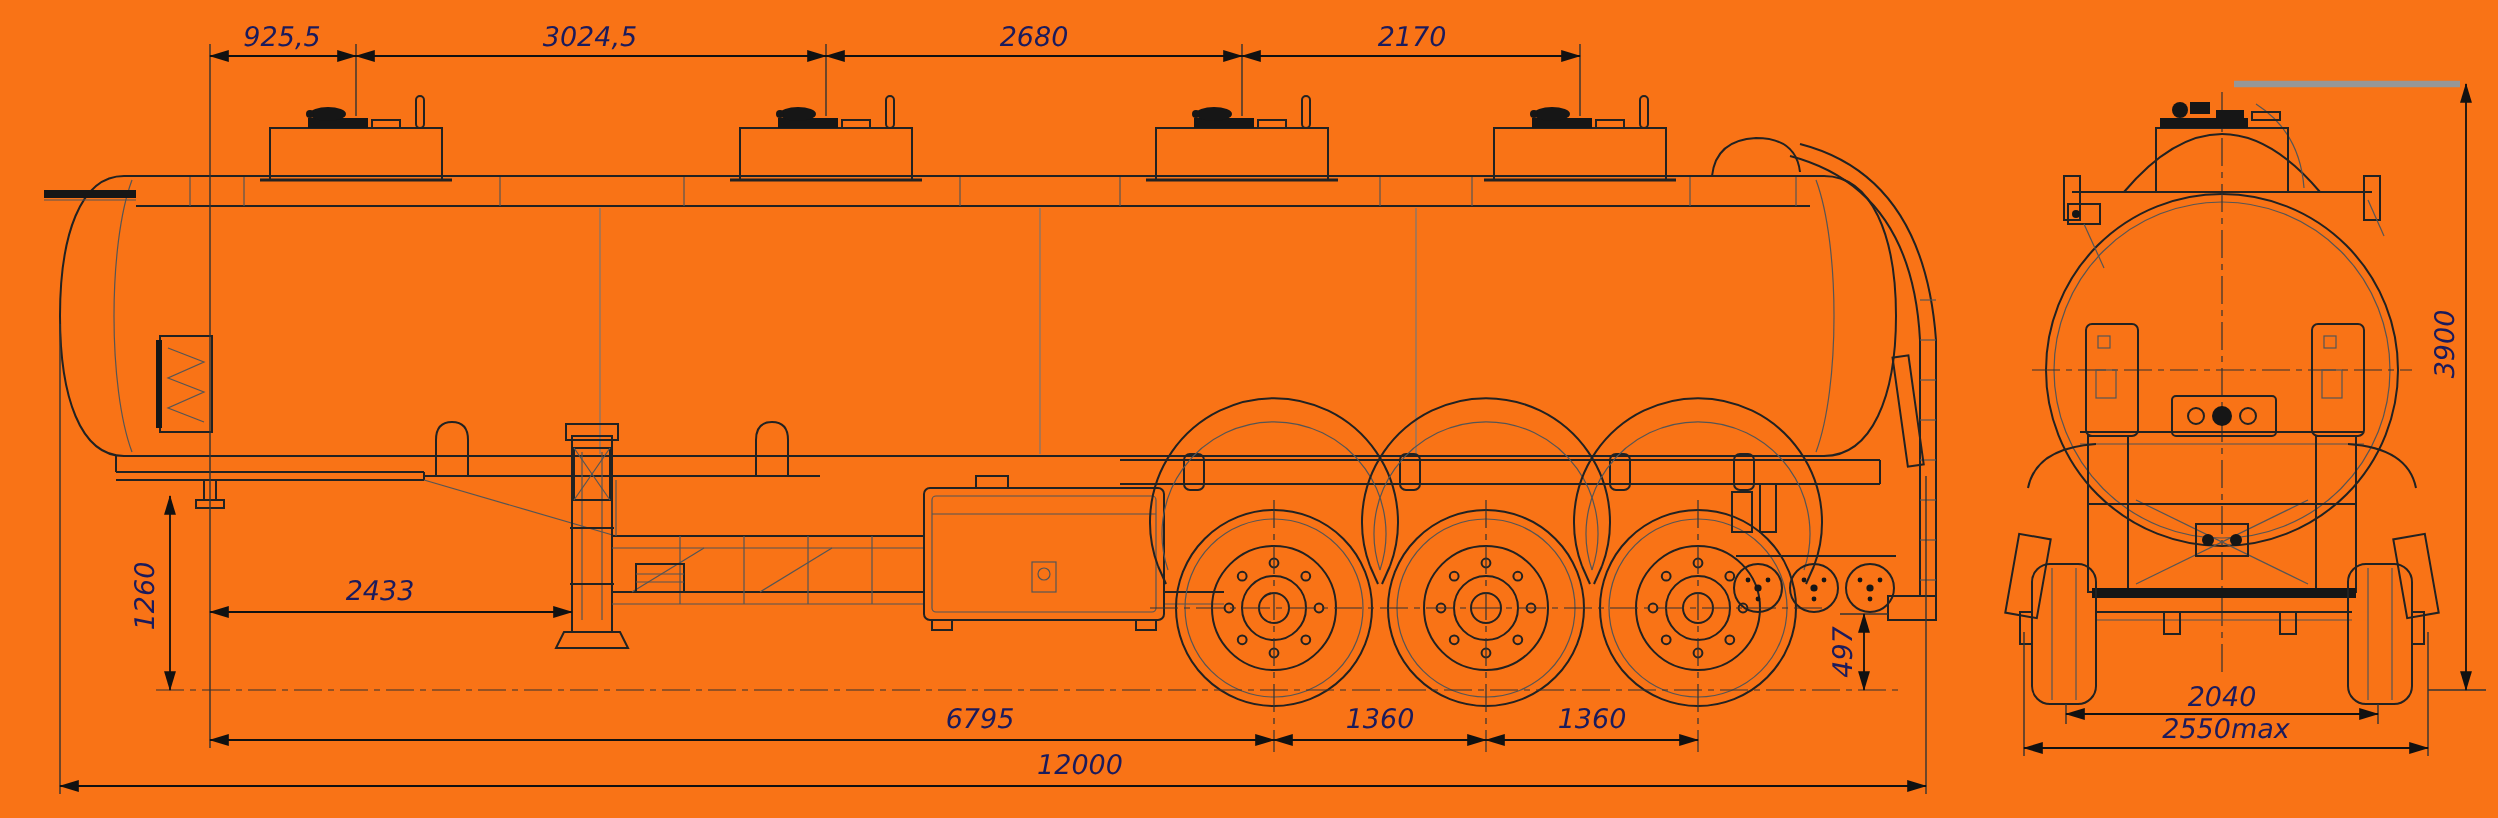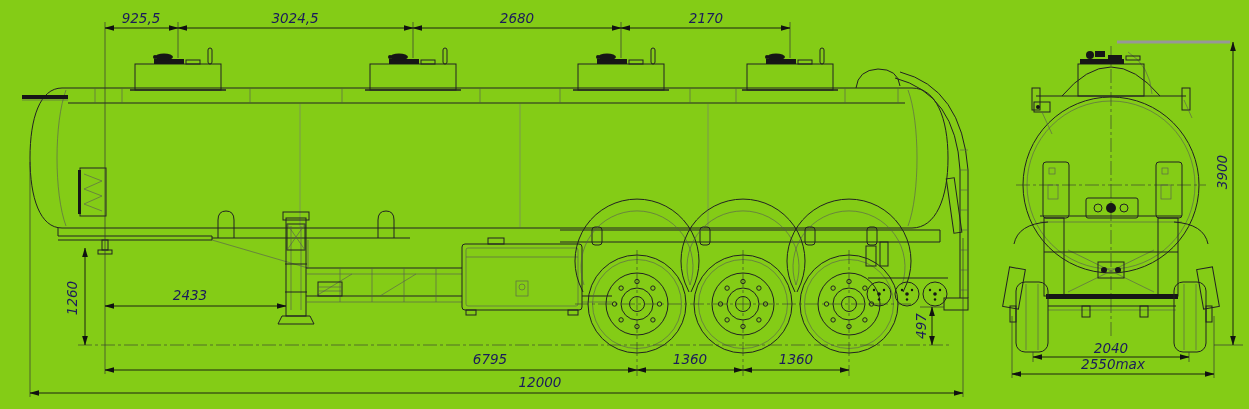--- a/index.html
+++ b/index.html
@@ -1,16 +1,16 @@
 <!DOCTYPE html>
 <html><head>
 <meta charset="utf-8">
 <style>
   html,body{margin:0;padding:0;background:#fff;}
-  .canvas{width:1249px;height:409px;background:#84cc16;position:relative;overflow:hidden;}
+  .canvas{width:1249px;height:409px;background:#f97316;position:relative;overflow:hidden;}
   svg{display:block;}
   .s  {stroke:#222;fill:none;stroke-width:1;}
   .s2 {stroke:#222;fill:none;stroke-width:1.4;}
   .thin{stroke:#555;fill:none;stroke-width:.6;}
   .seam{stroke:#777;fill:none;stroke-width:.6;}
   .ext {stroke:#333;fill:none;stroke-width:.7;}
   .dim {stroke:#111;fill:none;stroke-width:.9;}
   .cl  {stroke:#333;fill:none;stroke-width:.6;stroke-dasharray:14 3 3 3;}
   .blk {fill:#161616;stroke:none;}
   .gray{stroke:#979797;stroke-width:3.2;fill:none;}

